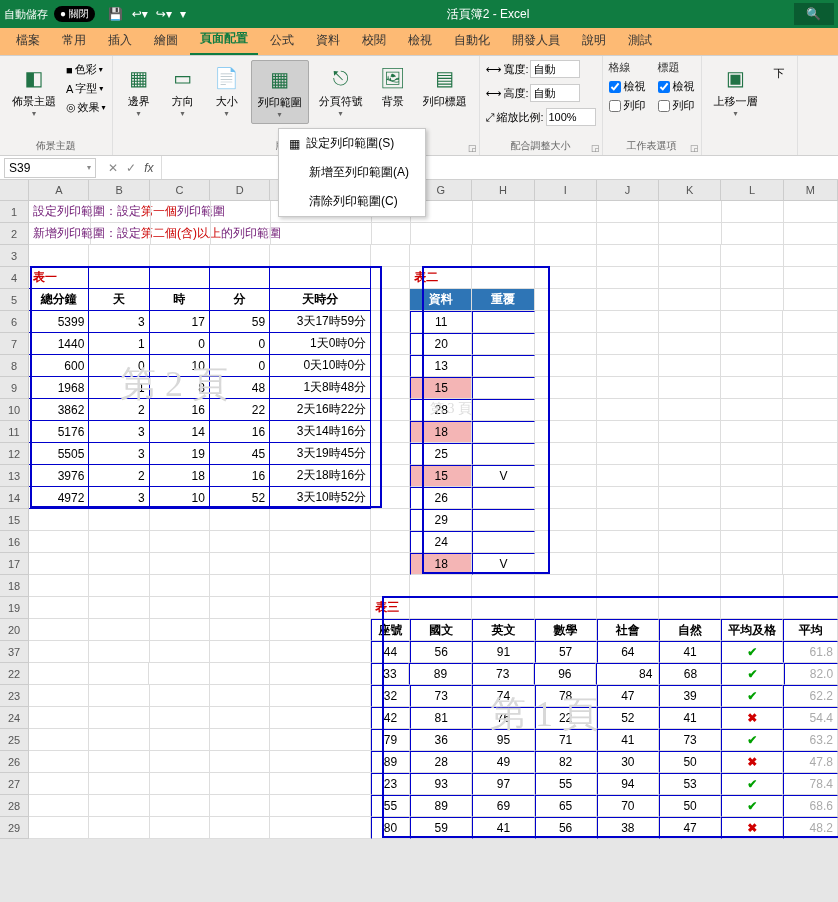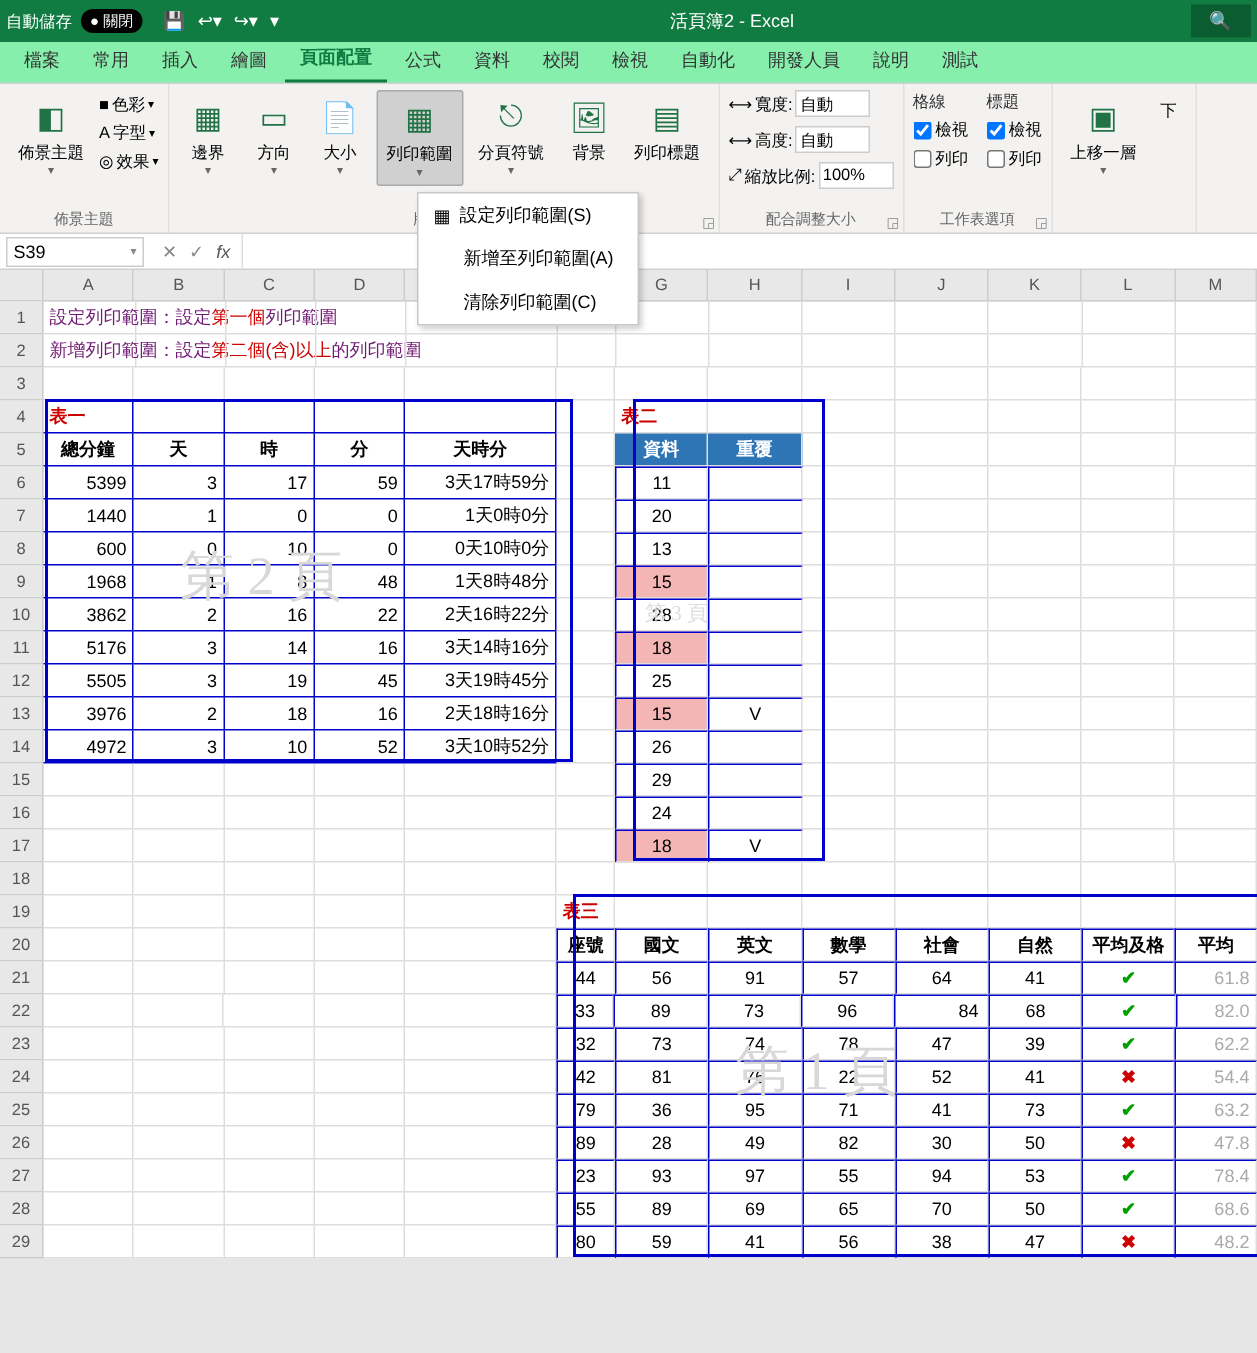--- a/index.html
+++ b/index.html
@@ -7,21 +7,21 @@
 
 .titlebar { background: #107c41; color: #fff; height: 28px; display: flex; align-items: center; padding: 0 4px; }
 .titlebar .left { display: flex; align-items: center; gap: 6px; }
 .titlebar .autosave { font-size: 11px; }
 .titlebar .toggle { background: #000; border-radius: 8px; padding: 1px 6px; font-size: 10px; color:#fff; }
 .titlebar .qat { display:flex; gap:8px; margin-left:8px; color:#fff; }
 .titlebar .qat span { cursor:pointer; }
 .titlebar .center { flex:1; text-align:center; font-size:12px; }
 .titlebar .search { width:40px; height:22px; background:#0a5c31; display:flex; align-items:center; justify-content:center; margin-left:4px; }
 
-.tabs { background:#86efac; height:28px; display:flex; align-items:flex-end; padding:0 6px; gap:2px; border-bottom:1px solid #d0d0d0; }
+.tabs { background:#fdba74; height:28px; display:flex; align-items:flex-end; padding:0 6px; gap:2px; border-bottom:1px solid #d0d0d0; }
 .tabs .tab { padding:6px 10px; font-size:12px; color:#333; cursor:pointer; }
 .tabs .tab.active { border-bottom:2px solid #107c41; color:#107c41; font-weight:bold; }
 
 .ribbon { background:#f3f2f1; height:100px; display:flex; border-bottom:1px solid #d0d0d0; position:relative; }
 .group { border-right:1px solid #e0e0e0; padding:4px 6px 2px 6px; display:flex; flex-direction:column; align-items:center; justify-content:space-between; }
 .group-content { display:flex; gap:4px; flex:1; align-items:flex-start; }
 .group-label { font-size:10px; color:#666; padding-top:2px; }
 .vbtn { display:flex; flex-direction:column; align-items:center; padding:4px 6px; cursor:pointer; border-radius:2px; }
 .vbtn.active { background:#d0d0d0; border:1px solid #aaa; }
 .vbtn .icon { width:28px; height:28px; display:flex; align-items:center; justify-content:center; font-size:20px; color:#217346; }
@@ -634,21 +634,21 @@
           <span class="bold">自然</span>
         </div>
         <div class="cell cellc tcell" style="width: 64px;">
           <span class="bold">平均及格</span>
         </div>
         <div class="cell cellc tcell" style="width: 56px;">
           <span class="bold">平均</span>
         </div>
       </div>
       <div class="row">
-        <div class="rh" style="height: 22px;">21</div>
+        <div class="rh" style="height: 22px;">37</div>
         <div class="cell" style="width: 62px;"></div>
         <div class="cell" style="width: 62px;"></div>
         <div class="cell" style="width: 62px;"></div>
         <div class="cell" style="width: 62px;"></div>
         <div class="cell" style="width: 104px;"></div>
         <div class="cell cellc tcell" style="width: 40px;">44</div>
         <div class="cell cellc tcell" style="width: 64px;">56</div>
         <div class="cell cellc tcell" style="width: 64px;">91</div>
         <div class="cell cellc tcell" style="width: 64px;">57</div>
         <div class="cell cellc tcell" style="width: 64px;">64</div>

